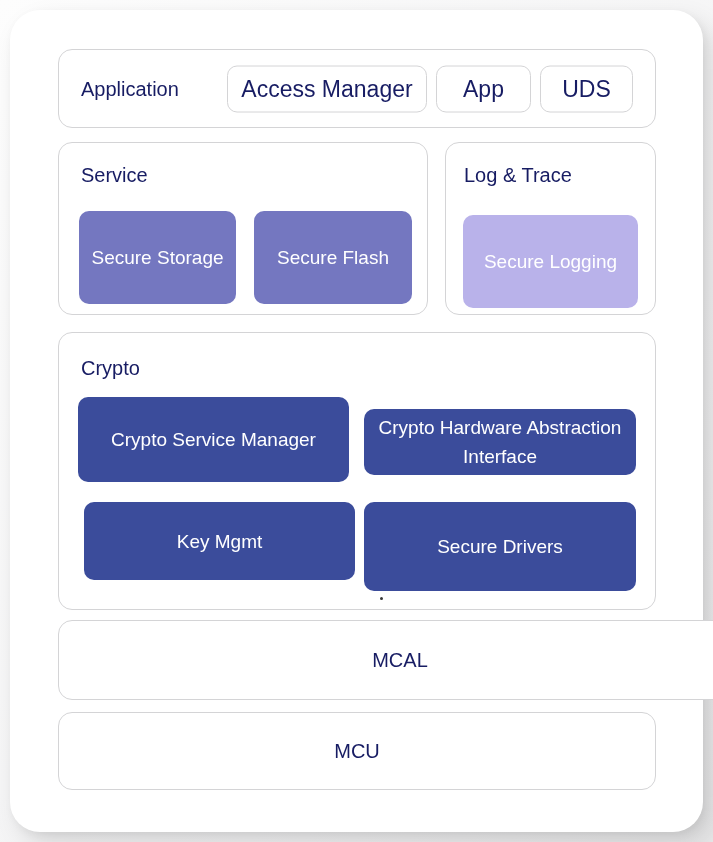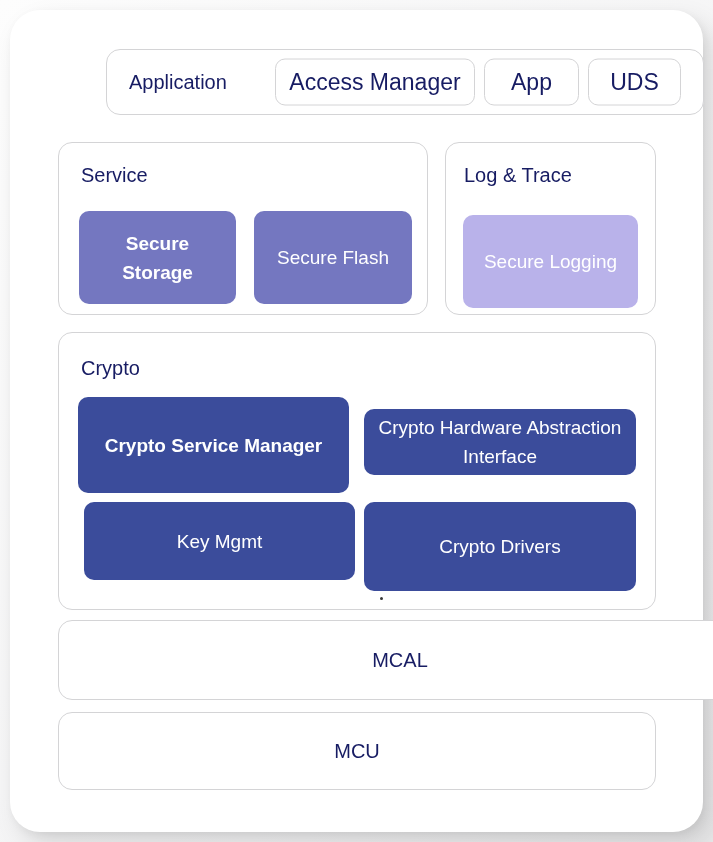--- a/index.html
+++ b/index.html
@@ -22,21 +22,21 @@
     background: #ffffff;
     border: 1.5px solid #d4d4d6;
     border-radius: 14px;
   }
   .section-title {
     font-size: 20px;
     color: #171c63;
     position: absolute;
   }
   
-  .sec-application { left: 48px; top: 39px; width: 598px; height: 66px; margin-left: 48px; }
+  .sec-application { left: 48px; top: 39px; width: 598px; height: 79px; }
   .sec-application .section-title { left: 22px; top: 50%; transform: translateY(-50%); position:absolute; }
   .app-buttons {
     position: absolute; right: 22px; top: 50%; transform: translateY(-50%);
     display: flex; gap: 9px;
   }
   .chip {
     height: 47px;
     border: 1.5px solid #d4d4d6;
     border-radius: 10px;
     background: #ffffff;
@@ -58,27 +58,27 @@
     color: #ffffff;
     font-size: 19px;
     line-height: 29px;
     display: flex; align-items: center; justify-content: center;
     text-align: center;
     padding: 4px 10px;
   }
   .block-medium { background: #7477c0; }
   .block-light  { background: #b9b2ea; }
   .block-dark   { background: #3b4c9b; }
-  .blk-storage { left: 20px;  top: 68px; width: 157px; height: 93px; font-weight: bold; }
+  .blk-storage { left: 20px;  top: 68px; width: 157px; height: 93px; }
   .blk-flash   { left: 195px; top: 68px; width: 158px; height: 93px; }
   .blk-logging { left: 17px;  top: 72px; width: 175px; height: 93px; }
   
   .sec-crypto { left: 48px; top: 322px; width: 598px; height: 278px; }
   .sec-crypto .section-title { left: 22px; top: 24px; }
-  .blk-csm     { left: 19px;  top: 64px;  width: 271px; height: 96px; font-weight: bold; }
+  .blk-csm     { left: 19px;  top: 64px;  width: 271px; height: 85px; }
   .blk-chai    { left: 305px; top: 76px;  width: 272px; height: 66px; }
   .blk-keymgmt { left: 25px;  top: 169px; width: 271px; height: 78px; }
   .blk-drivers { left: 305px; top: 169px; width: 272px; height: 89px; }
   
   .sec-mcal { left: 48px; top: 610px; width: 684px; height: 80px;
               display:flex; align-items:center; justify-content:center; }
   .sec-mcu  { left: 48px; top: 702px; width: 598px; height: 78px;
               display:flex; align-items:center; justify-content:center; }
   .center-label { font-size: 20px; color: #171c63; }
   
@@ -110,21 +110,21 @@
   <div class="section sec-logtrace">
     <div class="section-title">Log &amp; Trace</div>
     <div class="block block-light blk-logging">Secure Logging</div>
   </div>
 
   <div class="section sec-crypto">
     <div class="section-title">Crypto</div>
     <div class="block block-dark blk-csm">Crypto Service Manager</div>
     <div class="block block-dark blk-chai">Crypto Hardware Abstraction Interface</div>
     <div class="block block-dark blk-keymgmt">Key Mgmt</div>
-    <div class="block block-dark blk-drivers">Crypto Drivers</div>
+    <div class="block block-dark blk-drivers">Secure Drivers</div>
   </div>
 
   <div class="stray-dot"></div>
 
   <div class="section sec-mcal">
     <div class="center-label">MCAL</div>
   </div>
 
   <div class="section sec-mcu">
     <div class="center-label">MCU</div>

